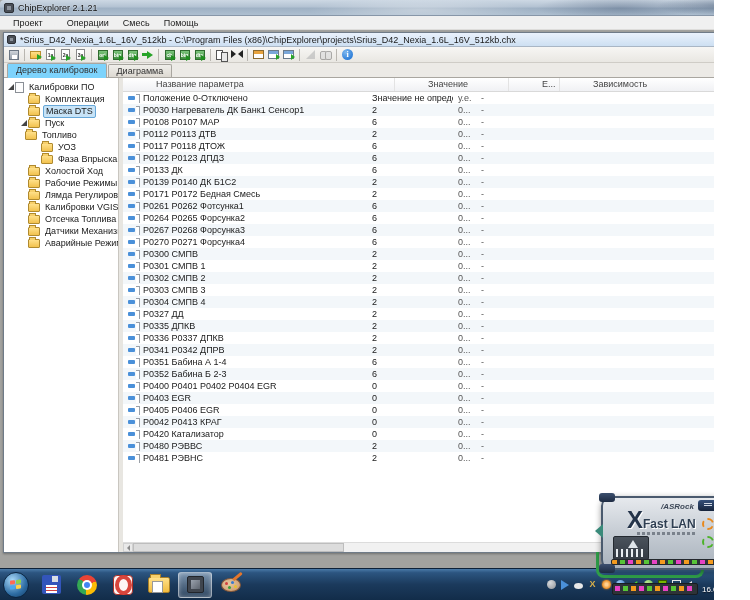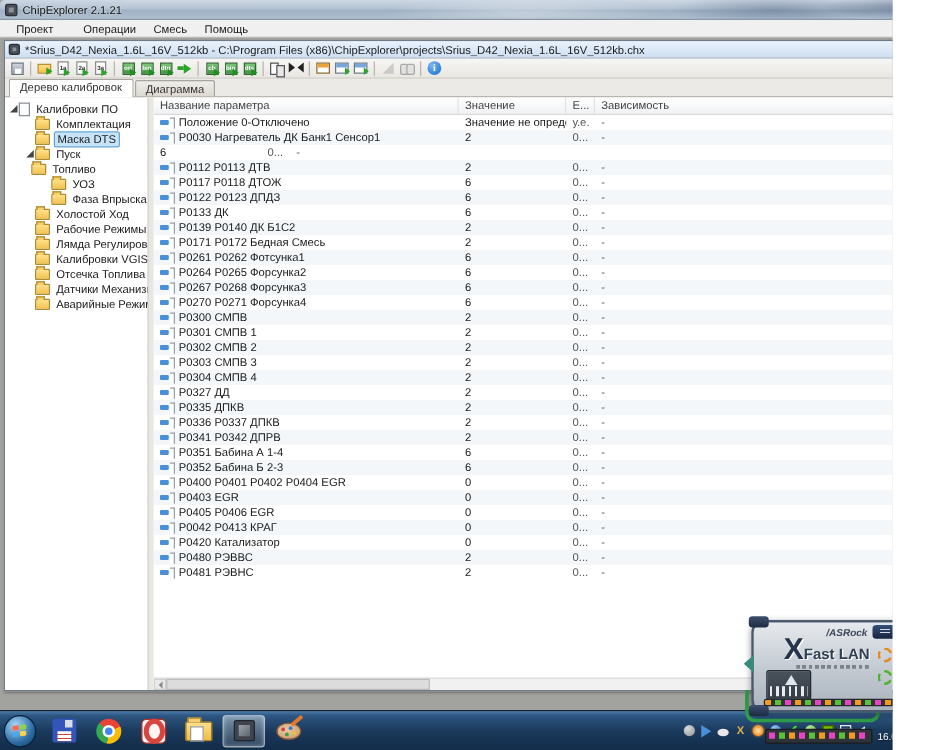--- a/index.html
+++ b/index.html
@@ -67,41 +67,41 @@
   .g-win2::after { content:""; position:absolute; right:-2px; bottom:-2px; border-left:4px solid #28a428; border-top:3px solid transparent; border-bottom:3px solid transparent; }
   .g-tri { width:0; height:0; border-bottom:9px solid #9aa4ae; border-left:9px solid transparent; }
   .g-bino { width:12px; height:8px; }
   .g-bino::before, .g-bino::after { content:""; position:absolute; top:0; width:5px; height:7px; border:1.5px solid #555; border-radius:2px; background:#cfd4da; }
   .g-bino::before { left:0; } .g-bino::after { right:0; }
   .g-info { width:11px; height:11px; border-radius:50%; background:radial-gradient(circle at 35% 30%, #7db8ef, #2f7fd9 70%); color:#fff; font-weight:bold; font-size:8px; text-align:center; line-height:11px; font-family:"Liberation Serif",serif; }
 
   
   .tabstrip { height:15px; flex:none; background:#eceae6; display:flex; align-items:flex-end; padding-left:3px; border-bottom:1px solid #a9a6a0; }
   .tab { padding:1px 8px 1px 8px; border:1px solid #a9a6a0; border-bottom:none; background:linear-gradient(180deg,#efeeea,#ddd9d2); margin-right:1px; height:13px; border-radius:2px 2px 0 0; color:#333; }
-  .tab.active { background:#ffffff; height:15px; margin-bottom:-1px; font-weight:normal; }
+  .tab.active { background:#7dd3fc; height:15px; margin-bottom:-1px; font-weight:normal; }
 
   
   .content { flex:1; display:flex; background:#fff; overflow:hidden; }
   .treepanel { width:115px; flex:none; background:#fff; border-right:1px solid #c9c6c0; padding-top:3px; overflow:hidden; }
   .splitter { width:4px; flex:none; background:#e8e6e1; }
   .tablepanel { flex:1; position:relative; background:#fff; overflow:hidden; }
 
   
   .tree-row { height:12px; display:flex; align-items:center; white-space:nowrap; }
   .tree-exp { width:9px; flex:none; display:flex; align-items:center; justify-content:center; }
   .tree-exp .exp-tri { width:0; height:0; border-bottom:6px solid #444; border-left:6px solid transparent; }
   .ico-folder { width:12px; height:9px; flex:none; background:linear-gradient(180deg,#ffe08a,#f2c24e); border:1px solid #b08a2e; border-radius:1px; position:relative; margin-right:3px; }
   .ico-folder::before { content:""; position:absolute; left:0px; top:-3px; width:5px; height:2px; background:#f7d06b; border:1px solid #b08a2e; border-bottom:none; }
   .ico-doc { width:9px; height:11px; flex:none; background:#fdfdfd; border:1px solid #8a8f96; margin-right:3px; }
   .tree-label { padding:0 2px; line-height:11px; }
   .tree-label.sel { background:#c7e3f7; border:1px solid #66a7d8; border-radius:2px; }
 
   
   .thead { height:14px; display:flex; background:linear-gradient(180deg,#ffffff,#f0f1f4); border-bottom:1px solid #d9d9d9; color:#444; }
-  .th { padding:1px 0 0 5px; border-right:1px solid #e3e3e3; overflow:hidden; white-space:nowrap; }
+  .th { padding:1px 0 0 5px; border-right:1px solid #e3e3e3; overflow:hidden; white-space:nowrap;margin-left:28px; }
   .c0 { width:244px; flex:none; }
   .c1 { width:86px; flex:none; }
   .c2 { width:23px; flex:none; }
   .c3 { flex:1; }
   .tr { height:12px; display:flex; align-items:center; white-space:nowrap; }
   .tr.odd { background:#f3f7fa; }
   .td { padding-left:5px; overflow:hidden; white-space:nowrap; }
   .td.c0 { display:flex; align-items:center; }
   .td.c2, .td.c3 { color:#555; }
   .param-icon { display:inline-block; width:12px; height:9px; flex:none; margin-right:3px; position:relative; }
@@ -384,20 +384,24 @@
               <div class="tr odd">
                 <div class="td c0">
                   <span class="param-icon"></span>
                   <span>P0030 Нагреватель ДК Банк1 Сенсор1</span>
                 </div>
                 <div class="td c1">2</div>
                 <div class="td c2">0...</div>
                 <div class="td c3">-</div>
               </div>
               <div class="tr">
+                <div class="td c0">
+                  <span class="param-icon"></span>
+                  <span>P0108 P0107 MAP</span>
+                </div>
                 <div class="td c1">6</div>
                 <div class="td c2">0...</div>
                 <div class="td c3">-</div>
               </div>
               <div class="tr odd">
                 <div class="td c0">
                   <span class="param-icon"></span>
                   <span>P0112 P0113 ДТВ</span>
                 </div>
                 <div class="td c1">2</div>

